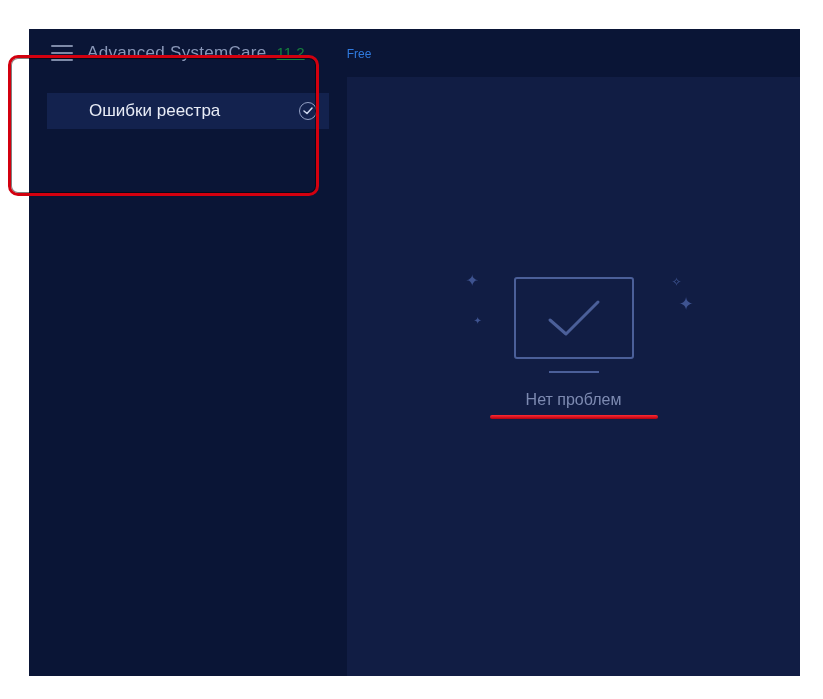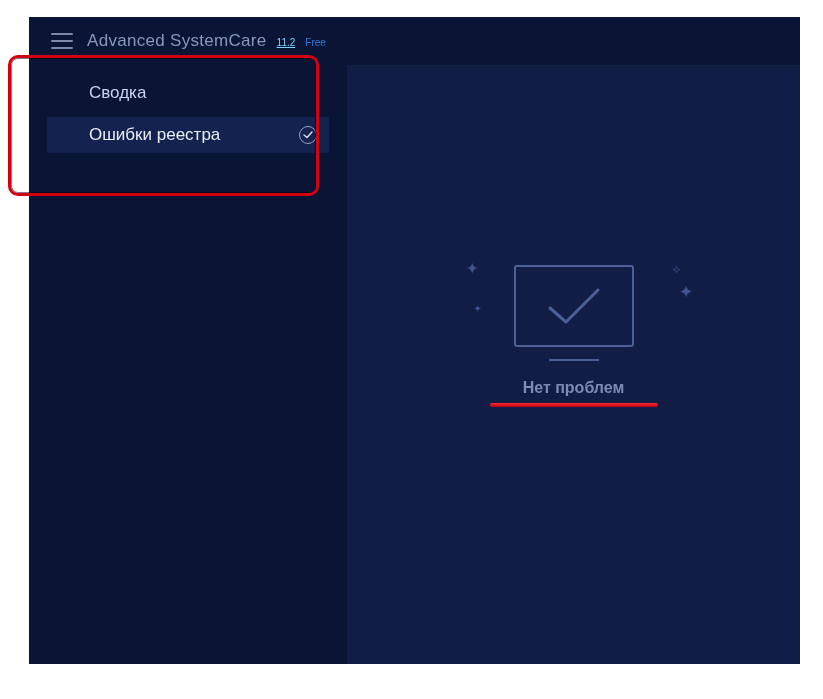--- a/index.html
+++ b/index.html
@@ -1,42 +1,42 @@
 <!DOCTYPE html>
 <html><head>
 <meta charset="utf-8">
 <style>
   * { box-sizing: border-box; margin: 0; padding: 0; }
   html, body { width: 823px; height: 699px; background: #fff; font-family: "Segoe UI", Arial, sans-serif; }
   .canvas { position: relative; width: 823px; height: 699px; }
   .app {
     position: absolute;
-    left: 29px; top: 17px;
+    left: 29px; top: 29px;
     width: 771px; height: 647px;
     background: #0a1536;
     overflow: hidden;
   }
   
   .topbar {
     height: 48px;
     display: flex;
     align-items: center;
     padding-left: 22px;
     gap: 14px;
   }
   .hamburger {
     width: 22px; height: 16px;
     display: flex; flex-direction: column; justify-content: space-between;
     cursor: pointer;
   }
   .hamburger span { display:block; height:2px; background:#7e8aa8; border-radius:1px; }
   .title-group { display:flex; align-items:baseline; gap:10px; color:#8a97b8; }
   .title-main { font-size:17px; font-weight:400; letter-spacing:0.3px; }
-  .title-ver  { font-size:10px; color:#7dd3fc;text-decoration:underline; }
-  .title-free { font-size:10px; color:#2f7adf; }
+  .title-ver  { font-size:15px; color:#15803d;text-decoration:underline; }
+  .title-free { font-size:12px; color:#2f7adf;margin-left:32px; }
   
   .content {
     position:absolute;
     left:0; right:0; top:48px; bottom:0;
     display:flex;
   }
   .sidebar {
     width:318px;
     position:relative;
   }
@@ -122,21 +122,20 @@
     font-size:14px;
   }
   .sp1 { left: 22px;  top: -6px; font-size:16px;}
   .sp2 { left: 30px;  top: 38px; font-size:10px;}
   .sp3 { right: 22px; top: -2px; font-size:12px;}
   .sp4 { right: 10px; top: 16px; font-size:18px;}
   .no-problems-text {
     color:#7d8ab1;
     font-size:16px;
     margin-top:6px;
-    font-weight:bold;
   }
   
   .underline-red {
     width: 168px;
     height: 4px;
     margin: 6px auto 0 auto;
     background: linear-gradient(#ff2a33,#b3000f);
     border-radius:2px;
   }
 </style>
@@ -157,21 +156,20 @@
         <span class="title-ver">11.2</span>
         <span class="title-free">Free</span>
       </div>
     </div>
 
     <div class="content">
 
       <div class="sidebar">
         <div class="summary-panel">
 
-          <div class="summary-title">Сводка</div>
 
           <div class="summary-item active">
             <span class="label">Ошибки реестра</span>
             <span class="check-badge">
               <svg width="10" height="8" viewBox="0 0 10 8">
                   <path d="M1 4 L4 6.5 L9 1" stroke="#cfd8ef" stroke-width="1.5" fill="none" stroke-linecap="round" stroke-linejoin="round"></path>
                 </svg>
             </span>
           </div>
 

